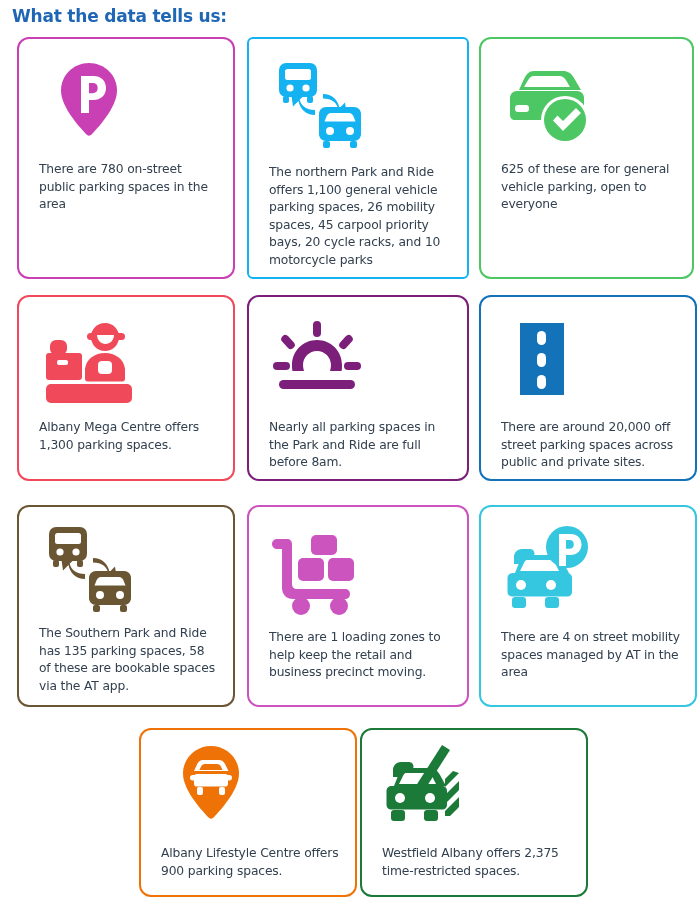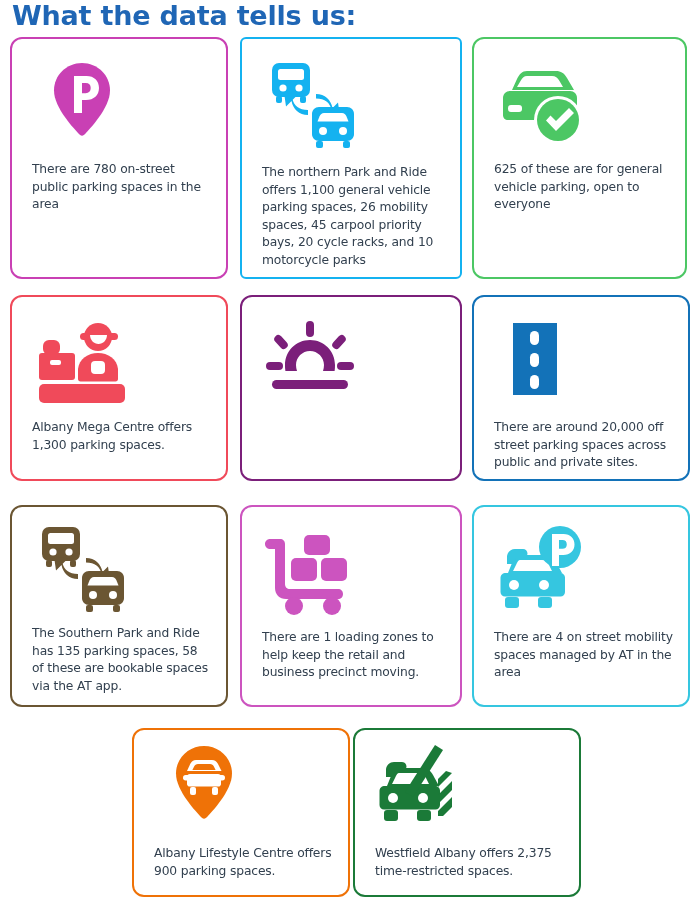--- a/index.html
+++ b/index.html
@@ -10,34 +10,35 @@
     width: 700px;
     height: 909px;
     background: #ffffff;
     font-family: "Liberation Sans", sans-serif;
     overflow: hidden;
     position: relative;
   }
   #page-title {
     position: absolute;
     left: 12px;
-    top: 0;
-    font-size: 27px;
+    top: 6px;
+    font-size: 17px;
     font-weight: bold;
     color: #1f66b5;
     letter-spacing: -0.2px;
     font-family: "DejaVu Sans", sans-serif;
   }
   .card {
     position: absolute;
     background: #ffffff;
     border: 2.5px solid #cccccc;
     border-radius: 12px;
     box-sizing: border-box;
     overflow: hidden;
+    margin-left: 7px;
   }
   .card-icon {
     position: absolute;
     left: 22px;
     top: 18px;
     width: 96px;
     height: 92px;
   }
   .card-icon svg {
     display: block;
@@ -161,20 +162,21 @@
         <rect x="42" y="6" width="8" height="16" rx="4"></rect>
         <rect x="13" y="19" width="8" height="16" rx="4" transform="rotate(-43 17 27)"></rect>
         <rect x="71" y="19" width="8" height="16" rx="4" transform="rotate(43 75 27)"></rect>
         <rect x="2" y="47" width="17" height="8" rx="4"></rect>
         <rect x="73" y="47" width="17" height="8" rx="4"></rect>
         <path d="M46 25c-14 0-25 11-25 25 0 2 0 4 .4 6h11.6c-.6-2-1-4-1-6 0-7.7 6.3-14 14-14s14 6.3 14 14c0 2-.4 4-1 6h11.6c.4-2 .4-4 .4-6 0-14-11-25-25-25z"></path>
         <rect x="8" y="65" width="76" height="9" rx="4.5"></rect>
       </g>
     </svg>
   </div>
+  <div class="card-text">Nearly all parking spaces in the Park and Ride are full before 8am.</div>
 </div>
 
 <div class="card" id="card-5" style="border-color: rgb(19, 114, 184);">
   <div class="card-icon">
     <svg viewBox="0 0 96 92">
       <rect x="17" y="8" width="44" height="72" fill="#1372b8"></rect>
       <rect x="34" y="16" width="9" height="14" rx="4.5" fill="#ffffff"></rect>
       <rect x="34" y="38" width="9" height="14" rx="4.5" fill="#ffffff"></rect>
       <rect x="34" y="60" width="9" height="14" rx="4.5" fill="#ffffff"></rect>
     </svg>

